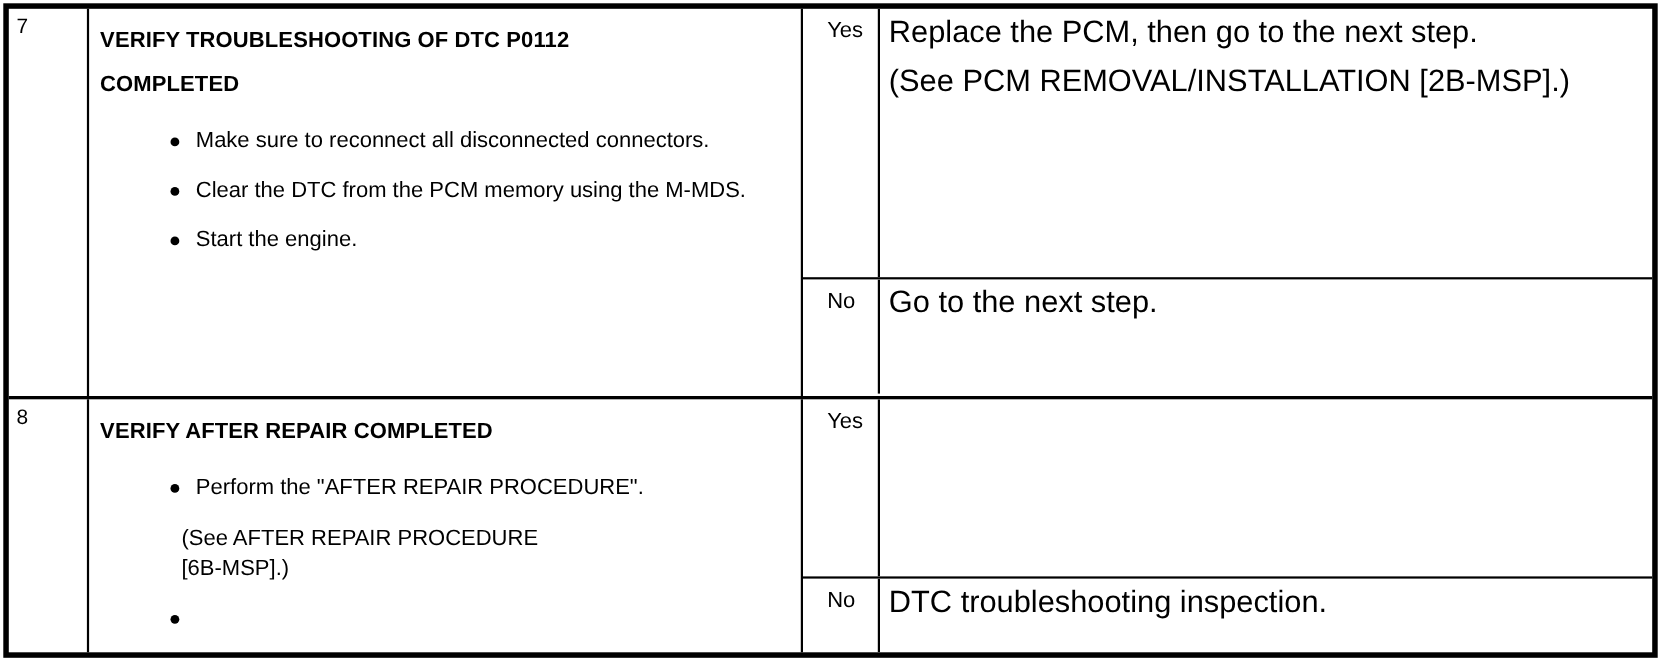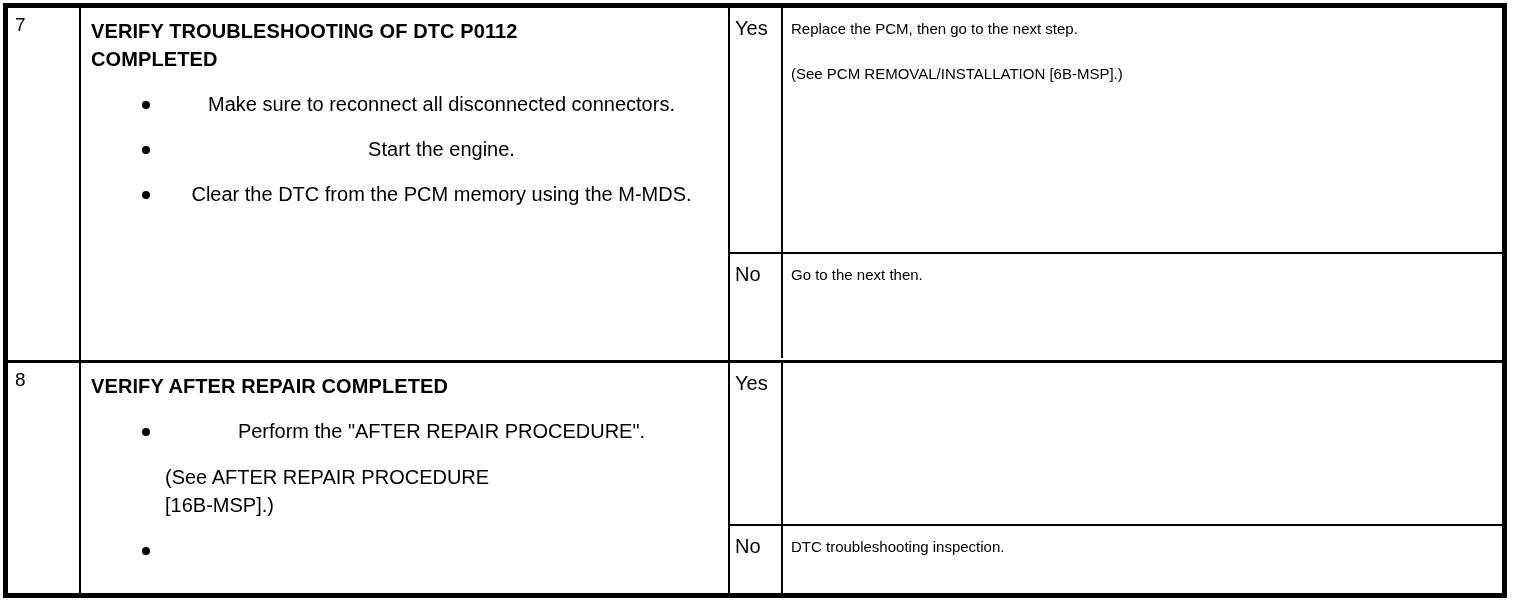--- a/index.html
+++ b/index.html
@@ -61,30 +61,29 @@
     flex: 0 0 649px;
     box-sizing: border-box;
     border-right: 2px solid #000;
     padding: 9px 10px 0 10px;
     overflow: hidden;
   }
 
   .desc-title {
     font-weight: bold;
     font-size: 20px;
-    line-height: 28px;
+    line-height: 40px;
     letter-spacing: 0.1px;
     white-space: pre-line;
   }
 
   .bullet-list {
-    margin: 0;
+    margin: 13px;
     padding: 0;
     list-style: none;
-    text-align: center;
   }
   .bullet-item {
     position: relative;
     padding-left: 74px;
     margin-top: 17px;
     font-size: 20px;
     line-height: 28px;
     letter-spacing: 0px;
   }
   .bullet-item .dot {
@@ -123,26 +122,27 @@
   .r8 .answer-row.yes { height: 163px; }
   .r8 .answer-row.no  { height: 67px; }
 
   .ans-label {
     flex: 0 0 53px;
     box-sizing: border-box;
     border-right: 2px solid #000;
     padding: 7px 0 0 5px;
     font-size: 20px;
     line-height: 27px;
+    margin-left: 17px;
   }
   .ans-text {
     flex: 1 1 auto;
     box-sizing: border-box;
     padding: 7px 8px 0 8px;
-    font-size: 15px;
+    font-size: 28px;
     line-height: 27px;
   }
   .ans-text .line2 {
     display: block;
     margin-top: 18px;
   }
 </style>
 </head>
 <body>
 
@@ -159,62 +159,62 @@
       <div class="col-desc">
         <div class="desc-title">VERIFY TROUBLESHOOTING OF DTC P0112
 COMPLETED</div>
         <ul class="bullet-list">
           <li class="bullet-item">
             <span class="dot"></span>
             <span>Make sure to reconnect all disconnected connectors.</span>
           </li>
           <li class="bullet-item">
             <span class="dot"></span>
+            <span>Clear the DTC from the PCM memory using the M-MDS.</span>
+          </li>
+          <li class="bullet-item">
+            <span class="dot"></span>
             <span>Start the engine.</span>
-          </li>
-          <li class="bullet-item">
-            <span class="dot"></span>
-            <span>Clear the DTC from the PCM memory using the M-MDS.</span>
           </li>
         </ul>
       </div>
 
       <div class="col-answers">
         <div class="answer-row yes split-top">
           <div class="ans-label">Yes</div>
           <div class="ans-text">
             <span>Replace the PCM, then go to the next step.</span>
-            <span class="line2">(See PCM REMOVAL/INSTALLATION [6B-MSP].)</span>
+            <span class="line2">(See PCM REMOVAL/INSTALLATION [2B-MSP].)</span>
           </div>
         </div>
         <div class="answer-row no">
           <div class="ans-label">No</div>
           <div class="ans-text">
-            <span>Go to the next then.</span>
+            <span>Go to the next step.</span>
           </div>
         </div>
       </div>
     </div>
 
     <div class="step-row row-8 r8">
 
       <div class="col-num">
         <span>8</span>
       </div>
 
       <div class="col-desc">
         <div class="desc-title">VERIFY AFTER REPAIR COMPLETED</div>
         <ul class="bullet-list">
           <li class="bullet-item">
             <span class="dot"></span>
             <span>Perform the "AFTER REPAIR PROCEDURE".</span>
           </li>
         </ul>
         <div class="sub-note">(See AFTER REPAIR PROCEDURE
-[16B-MSP].)</div>
+[6B-MSP].)</div>
         <ul class="bullet-list">
           <li class="bullet-item">
             <span class="dot"></span>
           </li>
         </ul>
       </div>
 
       <div class="col-answers">
         <div class="answer-row yes split-top">
           <div class="ans-label">Yes</div>

